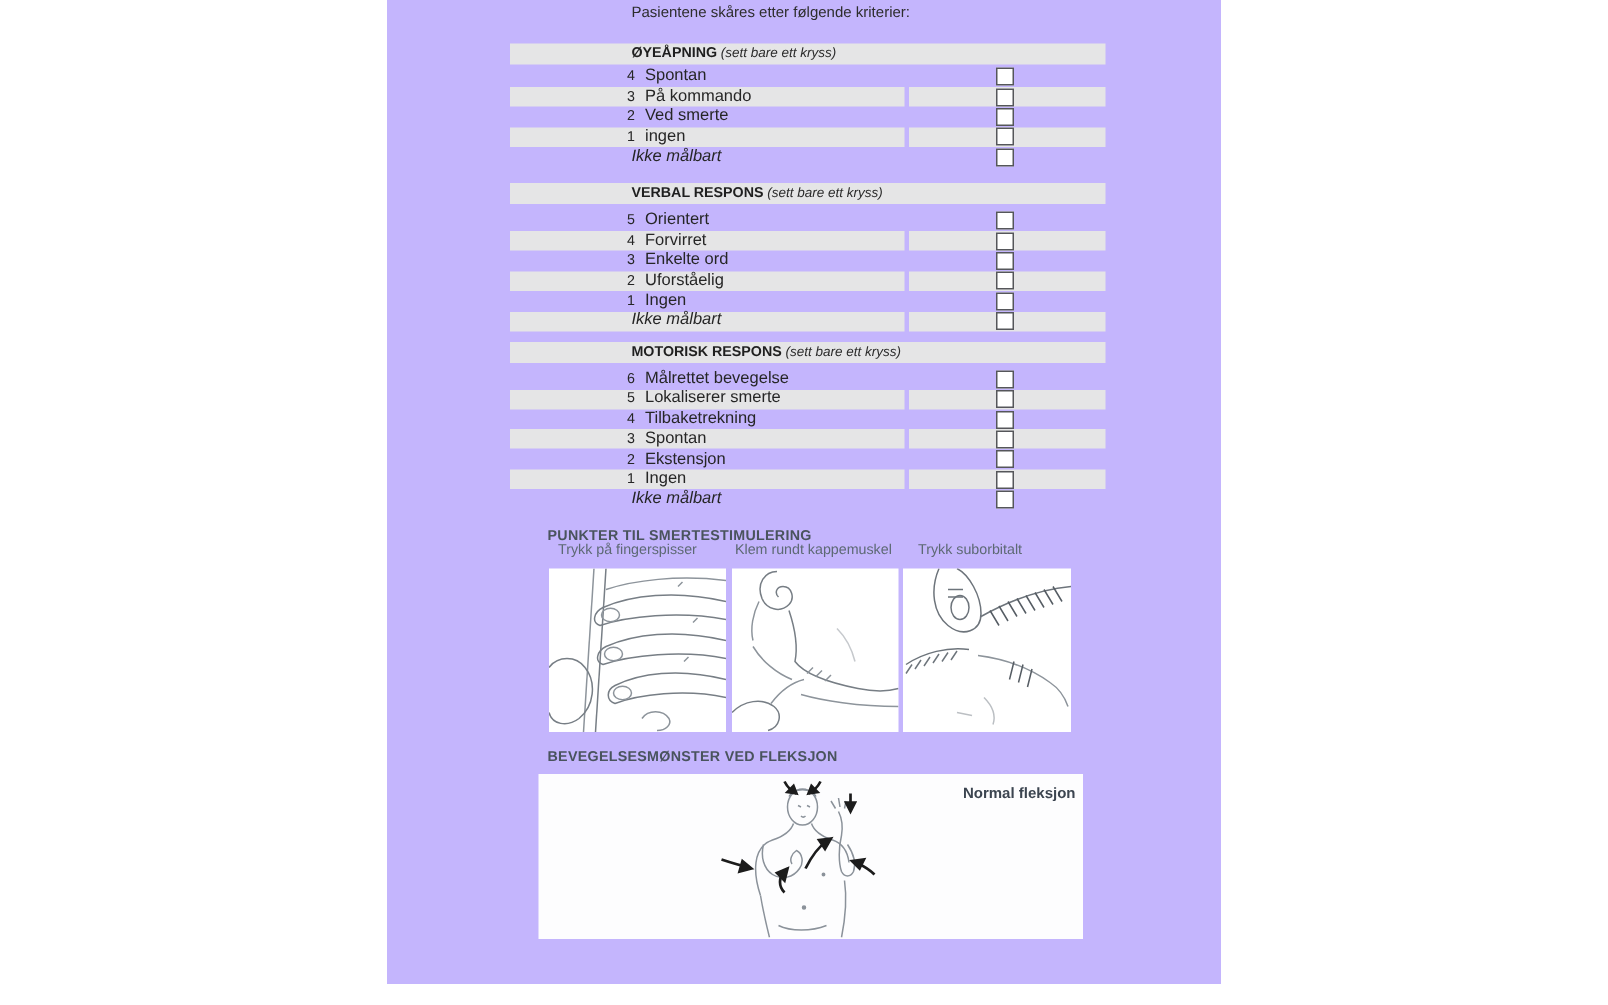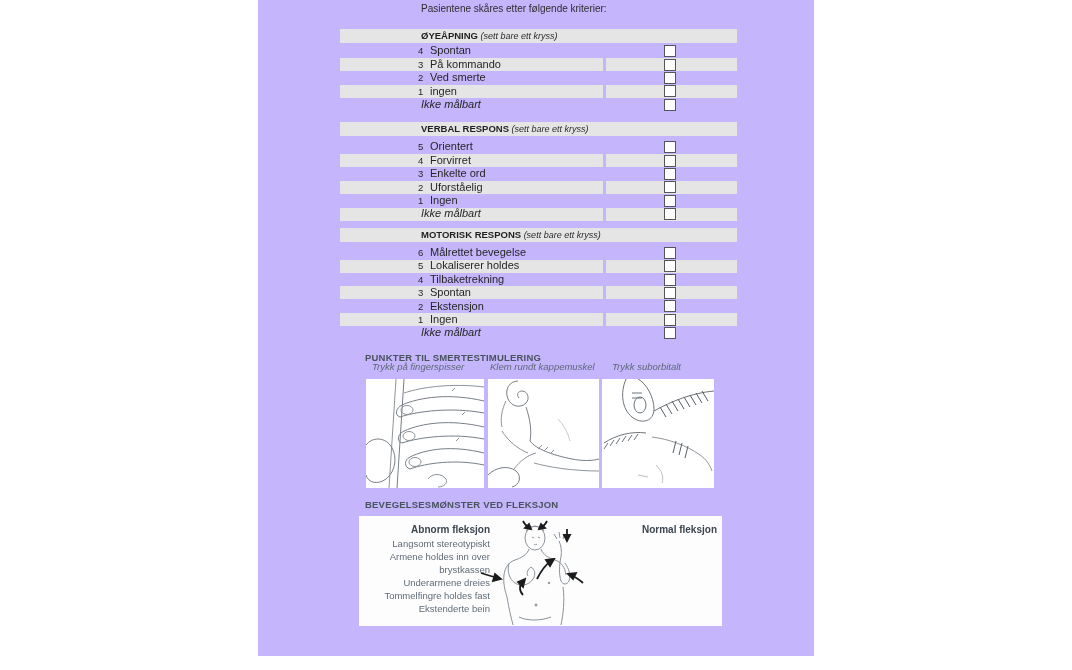--- a/index.html
+++ b/index.html
@@ -19,21 +19,21 @@
   .score-row.shaded .stripe{display:block;}
   .stripe-label{left:82px;width:263px;}
   .stripe-cb{left:348px;width:131px;}
   .row-num{position:absolute;left:160px;top:0;font-size:9.5px;line-height:13.4px;color:#262626;}
   .row-label{position:absolute;left:172px;top:0;font-size:11px;line-height:13.4px;color:#262626;white-space:nowrap;}
   .row-label.italic{font-style:italic;}
   .checkbox{position:absolute;left:406px;top:0.8px;width:12px;height:12px;border:1.6px solid #55565a;
             background:#ffffff;box-sizing:border-box;}
 
   .pain-title{position:absolute;left:107px;top:352px;font-size:9.5px;font-weight:bold;color:#49535d;letter-spacing:0.2px;}
-  .pain-caption{position:absolute;top:361px;font-size:9.5px;color:#5d6974;white-space:nowrap;font-style:italic;}
+  .pain-caption{position:absolute;top:361px;font-size:9.5px;color:#5d6974;white-space:nowrap;}
   .panel{position:absolute;top:379px;height:109px;background:#ffffff;}
   .panel svg{display:block;width:100%;height:100%;}
 
   .flex-title{position:absolute;left:107px;top:499px;font-size:9.5px;font-weight:bold;color:#49535d;letter-spacing:0.2px;}
   .flex-box{position:absolute;left:101px;top:516px;width:363px;height:110px;background:#fdfdfe;}
   .flex-left{position:absolute;left:0;top:7px;width:131px;text-align:right;}
   .flex-right{position:absolute;left:233px;top:7px;width:125px;text-align:right;}
   .col-title{font-size:10px;font-weight:bold;color:#3c4550;line-height:14px;}
   .flex-line{font-size:9.5px;color:#5f6b76;line-height:13px;min-height:13px;white-space:nowrap;}
   .flex-fig{position:absolute;left:120px;top:1px;width:112px;height:108px;}
@@ -135,21 +135,21 @@
       <div class="rows" style="top:18px;">
           <div class="score-row" style="top: 0px;">
             <span class="row-num">6</span>
             <span class="row-label">Målrettet bevegelse</span>
             <span class="checkbox"></span>
           </div>
           <div class="score-row shaded" style="top: 13.4px;">
             <div class="stripe stripe-label"></div>
             <div class="stripe stripe-cb"></div>
             <span class="row-num">5</span>
-            <span class="row-label">Lokaliserer holdes</span>
+            <span class="row-label">Lokaliserer smerte</span>
             <span class="checkbox"></span>
           </div>
           <div class="score-row" style="top: 26.8px;">
             <span class="row-num">4</span>
             <span class="row-label">Tilbaketrekning</span>
             <span class="checkbox"></span>
           </div>
           <div class="score-row shaded" style="top: 40.2px;">
             <div class="stripe stripe-label"></div>
             <div class="stripe stripe-cb"></div>
@@ -229,31 +229,20 @@
             <path d="M74,62 l-3,12 M80,64 l-3,12 M86,67 l-3,12"></path>
           </g>
         <path d="M54,86 C60,92 62,98 60,104" stroke-opacity="0.6"></path>
         <path d="M36,96 l10,2" stroke-opacity="0.6"></path>
       </svg>
     </div>
 
     <div class="flex-title">BEVEGELSESMØNSTER VED FLEKSJON</div>
 
     <div class="flex-box">
-      <div class="flex-left">
-        <div class="col-title">Abnorm fleksjon</div>
-        <div>
-            <div class="flex-line">Langsomt stereotypiskt</div>
-            <div class="flex-line">Armene holdes inn over</div>
-            <div class="flex-line">brystkassen</div>
-            <div class="flex-line">Underarmene dreies</div>
-            <div class="flex-line">Tommelfingre holdes fast</div>
-            <div class="flex-line">Ekstenderte bein</div>
-          </div>
-      </div>
 
       <div class="flex-fig">
         <svg viewBox="0 0 112 108" fill="none">
           <g stroke="#8b929a" stroke-width="1">
             <ellipse cx="56" cy="21" rx="10" ry="12"></ellipse>
             <path d="M47,14 C50,8 62,8 65,14"></path>
             <path d="M53,20 l2,1 M59,20 l2,1 M55,27 c1,1 2,1 3,0"></path>
             <path d="M50,32 C48,38 42,41 36,43 C30,45 26,50 25,58 C24,66 26,74 28,80"></path>
             <path d="M62,32 C64,38 70,41 76,43 C82,45 86,50 87,58"></path>
             <path d="M28,80 C30,92 32,100 34,108"></path>

